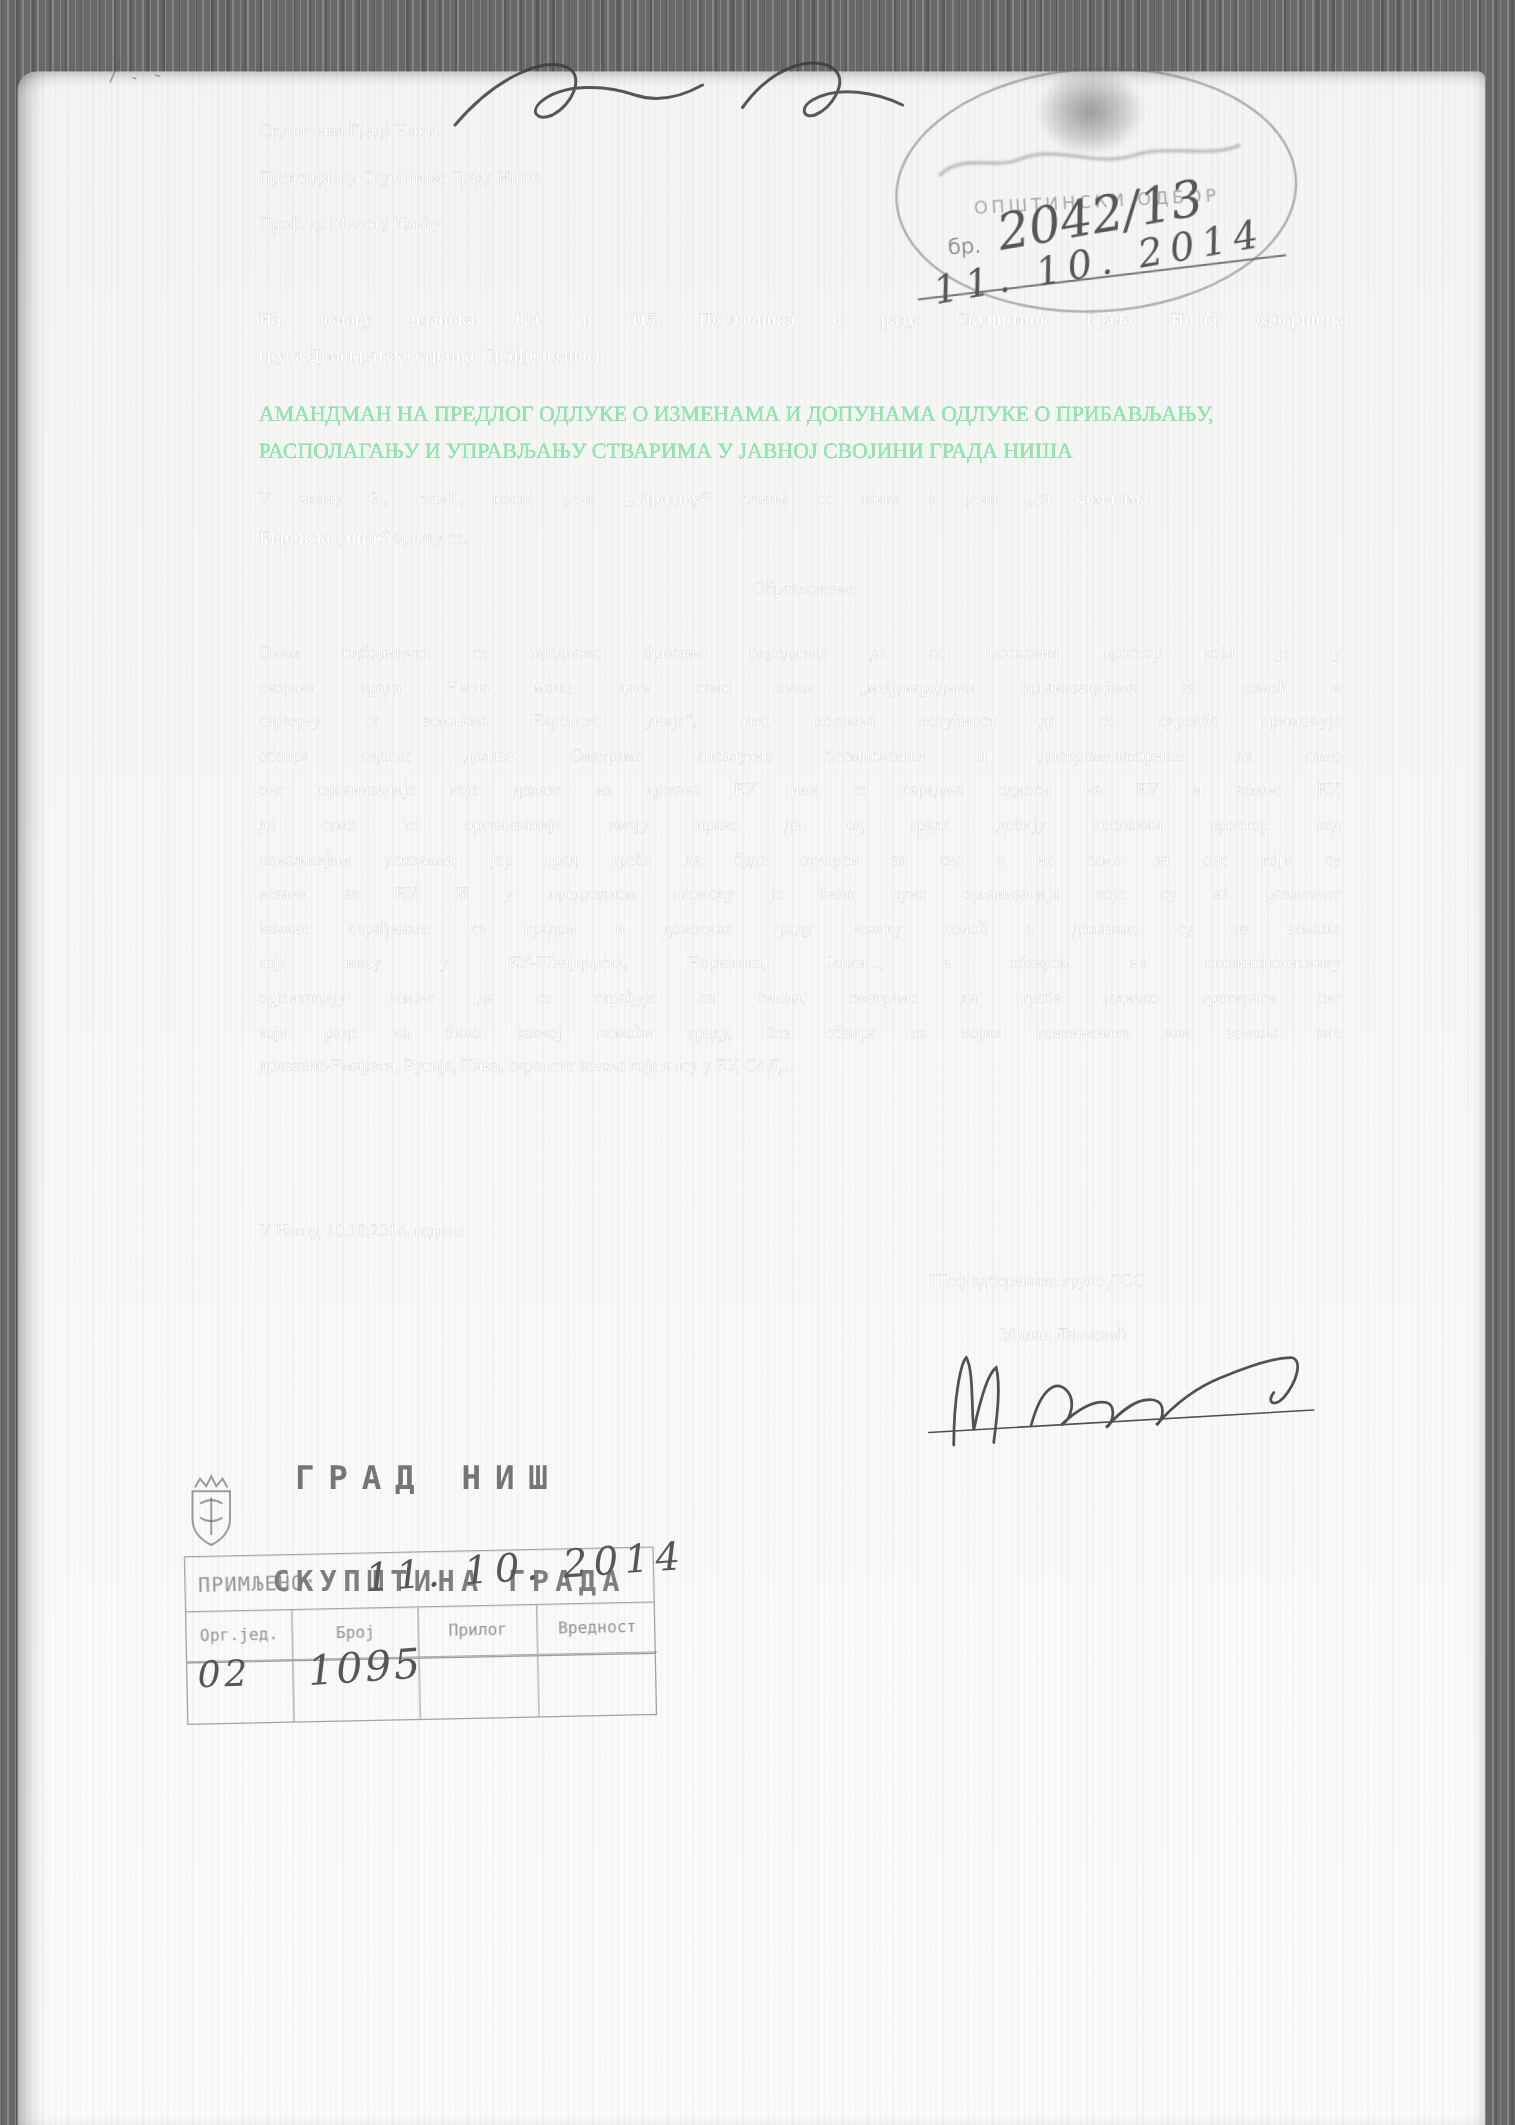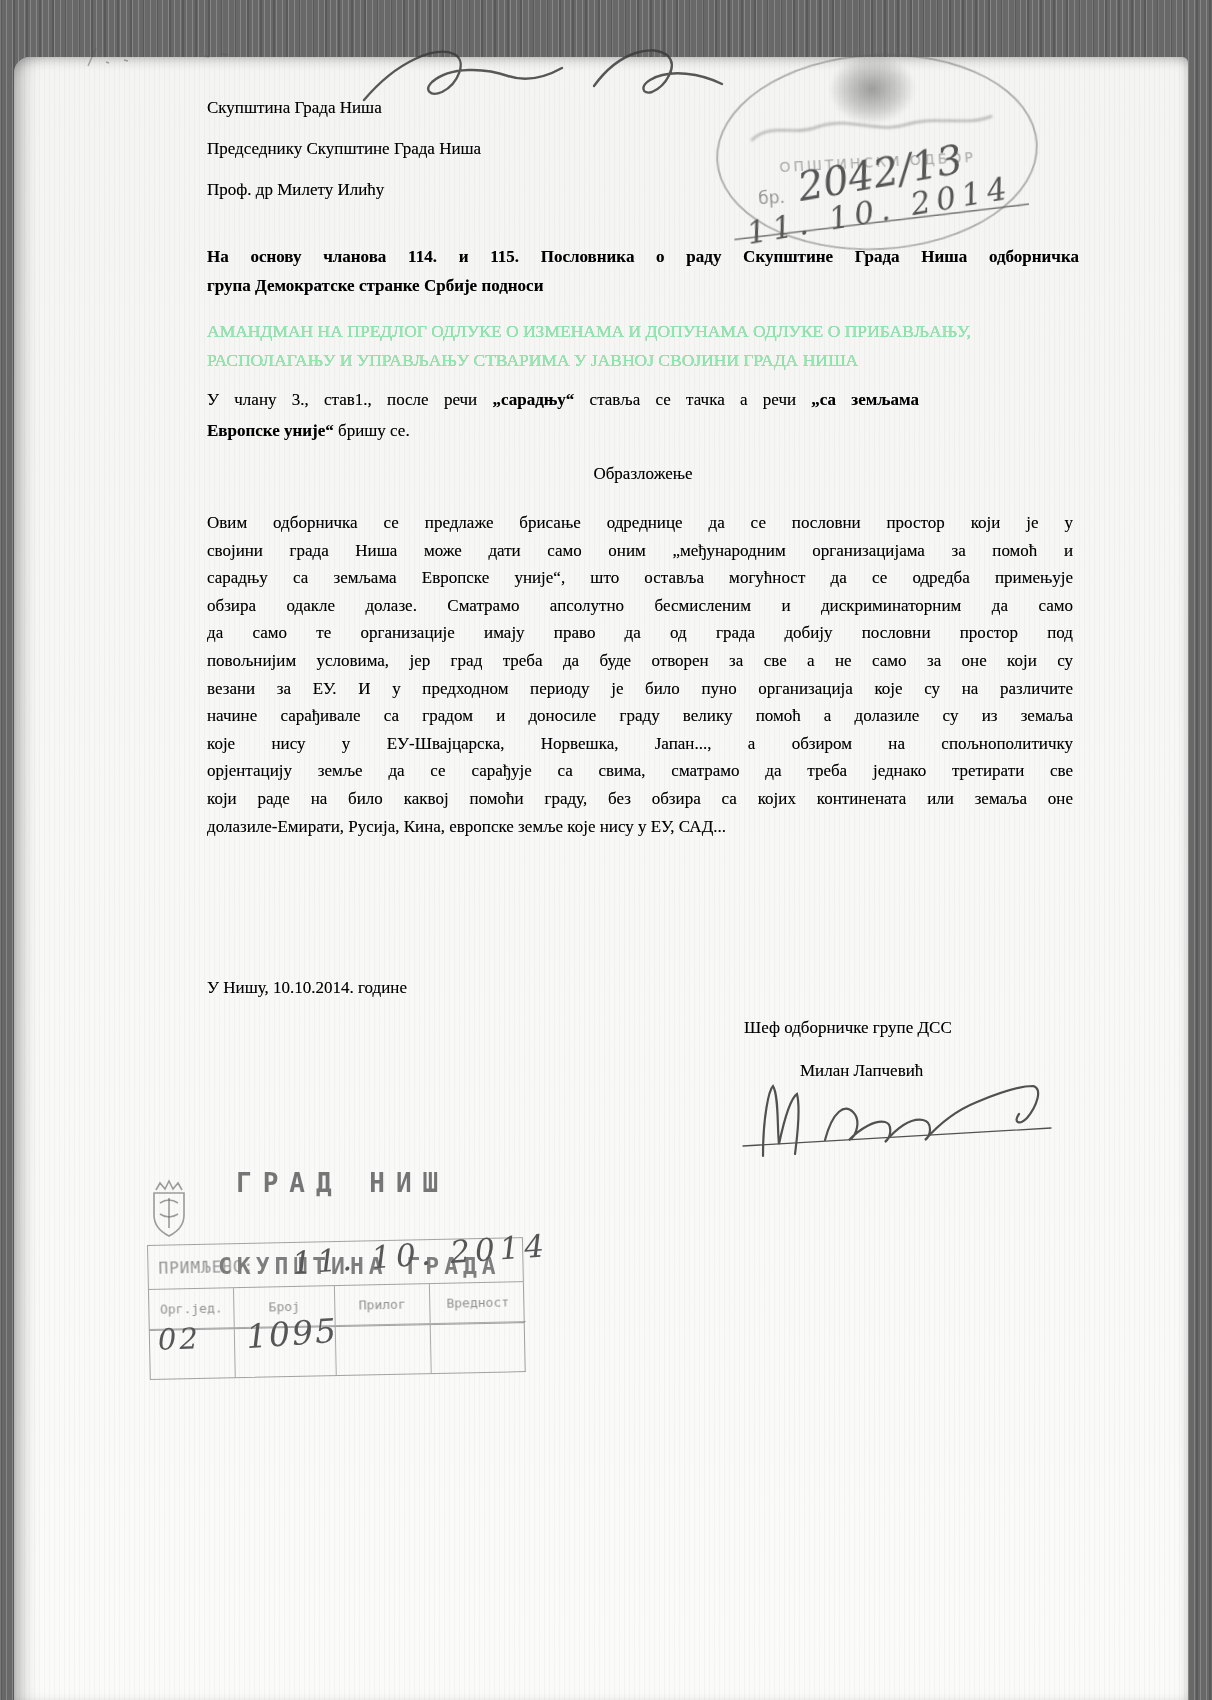--- a/index.html
+++ b/index.html
@@ -19,21 +19,21 @@
     position:absolute;left:14px;top:57px;right:24px;bottom:0;
     background:
       repeating-linear-gradient(90deg, rgba(110,110,110,.05) 0 1px, transparent 1px 5px),
       linear-gradient(180deg,#f4f4f2 0%, #f7f7f5 40%, #fbfbfa 100%);
     border-radius:16px 6px 0 0;
     box-shadow: inset 16px 0 20px -12px rgba(0,0,0,.38),
                 inset -8px 0 12px -8px rgba(0,0,0,.20),
                 inset 0 10px 14px -10px rgba(0,0,0,.28);
   }
   .abs{position:absolute;}
-  .txt{color:#000000;font-size:17px;text-shadow:0 0 .5px rgba(70,70,70,.55);}
+  .txt{color:#ffffff;font-size:14px;text-shadow:0 0 .5px rgba(70,70,70,.55);}
   .line{white-space:nowrap;}
   .recipient-line{margin-bottom:21px;}
   .intro{width:872px;line-height:28.5px;}
   .intro > div{text-align:justify;text-align-last:justify;font-weight:bold;}
   .intro > div:last-child{text-align-last:left;}
   .title-block{width:872px;font-size:17.5px;line-height:29px;color:#86efac;}
   .amend{width:712px;line-height:31px;}
   .amend .j{text-align:justify;text-align-last:justify;}
   .b{font-weight:bold;}
   .expl{width:866px;line-height:27.6px;}
@@ -153,20 +153,21 @@
   <div><span class="b">Европске уније“</span><span> бришу се.</span></div>
 </div>
 
 <div class="abs txt center-heading" style="left:207px;top:464px;">Образложење</div>
 
 <div class="abs txt expl" style="left:207px;top:509px;">
     <div>Овим одборничка се предлаже брисање одреднице да се пословни простор који је у</div>
     <div>својини града Ниша може дати само оним „међународним организацијама за помоћ и</div>
     <div>сарадњу са земљама Европске уније“, што оставља могућност да се одредба примењује</div>
     <div>обзира одакле долазе. Сматрамо апсолутно бесмисленим и дискриминаторним да само</div>
+    <div>оне организације које долазе из држава ЕУ или се сарадња односи на ЕУ и земље ЕУ,</div>
     <div>да само те организације имају право да од града добију пословни простор под</div>
     <div>повољнијим условима, јер град треба да буде отворен за све а не само за оне који су</div>
     <div>везани за ЕУ. И у предходном периоду је било пуно организација које су на различите</div>
     <div>начине сарађивале са градом и доносиле граду велику помоћ а долазиле су из земаља</div>
     <div>које нису у ЕУ-Швајцарска, Норвешка, Јапан..., а обзиром на спољнополитичку</div>
     <div>орјентацију земље да се сарађује са свима, сматрамо да треба једнако третирати све</div>
     <div>који раде на било каквој помоћи граду, без обзира са којих континената или земаља оне</div>
     <div>долазиле-Емирати, Русија, Кина, европске земље које нису у ЕУ, САД...</div>
   </div>
 

